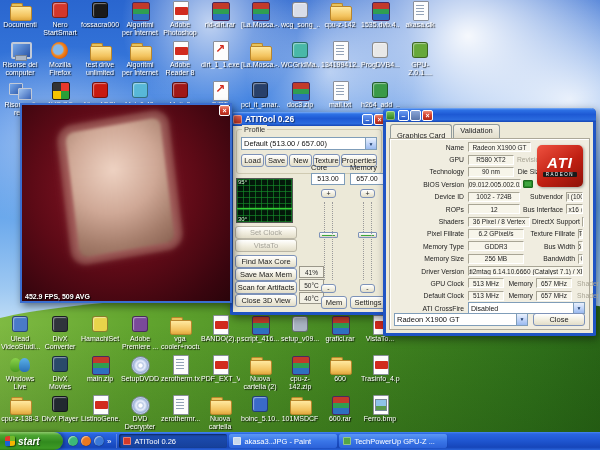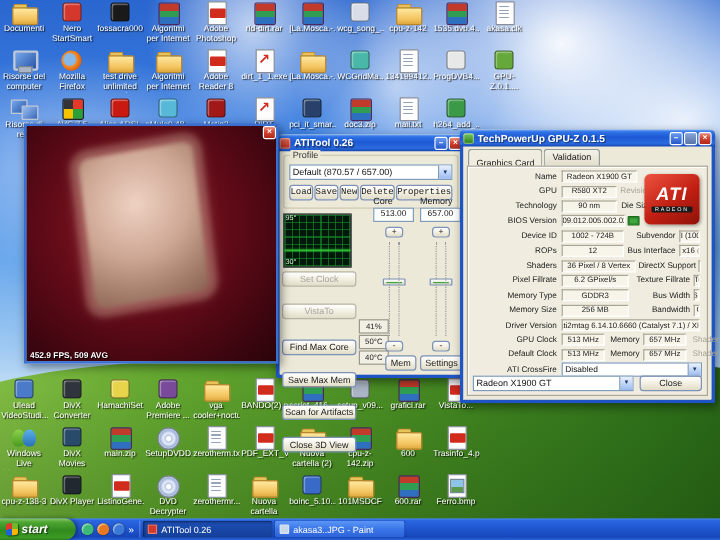--- a/index.html
+++ b/index.html
@@ -92,30 +92,30 @@
   .combo-text { flex:1; font-size:7.5px; padding:0 2px; white-space:nowrap; overflow:hidden; color:#111; }
   .combo-btn { width:11px; align-self:stretch; background:linear-gradient(#e9f1fd,#c3d6f8 50%,#9abaf0);
     border-left:1px solid #7f9db9; font-size:5px; color:#1a3a6a; display:flex; align-items:center; justify-content:center; }
 
   
   #atitool { left:230px; top:112px; width:158px; height:203px; z-index:20; }
   .grp { position:absolute; left:3px; right:3px; top:3px; height:45px; border:1px solid #cfcab2; border-radius:3px; }
   .grp-legend { position:absolute; top:-5px; left:5px; background:#ece9d8; padding:0 2px; font-size:7.5px; color:#333; }
   .grp .combo { position:absolute; left:4px; right:4px; top:7px; }
   .profile-btns { position:absolute; left:4px; right:4px; top:24px; display:flex; gap:1px; }
-  .profile-btns .xpbtn { flex:1; height:13px;font-family:Liberation Mono, monospace; }
+  .profile-btns .xpbtn { flex:1; height:13px; }
   .profile-btns .xpbtn:last-child { flex:1.5; }
   .graph { position:absolute; left:3px; top:52px; width:57px; height:45px; background:#03180a;
     border:1px solid #555;
     background-image:repeating-linear-gradient(0deg,rgba(20,140,40,.65) 0 1px,transparent 1px 6px),
                      repeating-linear-gradient(90deg,rgba(20,140,40,.65) 0 1px,transparent 1px 6px); }
   .gline { position:absolute; left:0; right:0; top:68%; height:1px; background:#35d035; box-shadow:0 0 2px #35d035; }
   .gmax,.gmin { position:absolute; left:1px; font-size:6px; color:#d8ffd8; text-shadow:0 0 1px #000; }
   .gmax { top:0; } .gmin { bottom:0; }
-  #at-left-btns { position:absolute; left:2px; top:100px; width:62px; display:flex; flex-direction:column; gap:14px; }
+  #at-left-btns { position:absolute; left:2px; top:100px; width:62px; display:flex; flex-direction:column; gap:0; }
   #at-left-btns .xpbtn { height:13px; }
   #at-stats { position:absolute; left:66px; top:140px; width:25px; }
   .stat { width:25px; height:12px; border:1px solid #9a978a; background:#f2f0e4; font-size:6.5px;
     display:flex; align-items:center; justify-content:center; margin-bottom:1px; color:#222; }
   .axis-label { position:absolute; top:37px; font-size:7.5px; color:#222; width:34px; }
   #core-label { left:78px; } #mem-label { left:117px; }
   .clk-input { position:absolute; top:47px; width:34px; height:12px; background:#fff; border:1px solid #7f9db9;
     font-size:7px; text-align:center; line-height:10px; color:#111; }
   #core-input { left:78px; } #mem-input { left:117px; }
   .mini { position:absolute; width:15px; height:9px; font-size:7px; line-height:6px; }
@@ -531,28 +531,28 @@
       <span class="ttext">ATITool 0.26</span>
       <span class="tbtns">
         <span class="tb tb-min">–</span>
         <span class="tb tb-close">×</span>
       </span>
     </div>
     <div class="wbody">
       <div class="grp">
         <span class="grp-legend">Profile</span>
         <div class="combo">
-          <span class="combo-text">Default (870.57 / 657.00)</span>
+          <span class="combo-text">Default (513.00 / 657.00)</span>
           <span class="combo-btn">▼</span>
         </div>
         <div class="profile-btns" id="profile-btns">
             <button class="xpbtn">Load</button>
             <button class="xpbtn">Save</button>
             <button class="xpbtn">New</button>
-            <button class="xpbtn">Delete</button>
+            <button class="xpbtn">Texture</button>
             <button class="xpbtn">Properties</button>
           </div>
       </div>
       <div class="graph">
         <span class="gmax">95°</span>
         <span class="gmin">30°</span>
         <span class="gline"></span>
       </div>
       <div id="at-left-btns">
           <button class="xpbtn dis">Set Clock</button>
@@ -584,21 +584,20 @@
       <div id="at-bottom">
           <button class="xpbtn">Mem</button>
           <button class="xpbtn">Settings</button>
         </div>
     </div>
   </div>
 
   <div id="gpuz" class="xpwin">
     <div class="titlebar">
       <span class="ticon" style="background:linear-gradient(#7ac860,#2a7a18)"></span>
-      <span class="ttext">TechPowerUp GPU-Z 0.1.5</span>
       <span class="tbtns">
         <span class="tb tb-min">–</span>
         <span class="tb tb-max"></span>
         <span class="tb tb-close">×</span>
       </span>
     </div>
     <div class="wbody">
       <div class="gz-tabs" id="gz-tabs">
           <div class="gz-tab active">Graphics Card</div>
           <div class="gz-tab">Validation</div>
@@ -718,15 +717,19 @@
       </div>
     <div id="tasks">
         <div class="task active">
           <span class="task-ico" style="background: rgb(212, 58, 42);"></span>
           <span class="task-lbl">ATITool 0.26</span>
         </div>
         <div class="task">
           <span class="task-ico" style="background: rgb(200, 216, 236);"></span>
           <span class="task-lbl">akasa3..JPG - Paint</span>
         </div>
+        <div class="task">
+          <span class="task-ico" style="background: rgb(85, 165, 69);"></span>
+          <span class="task-lbl">TechPowerUp GPU-Z ...</span>
+        </div>
       </div>
   </div>
 </div>
 
 </body></html>

